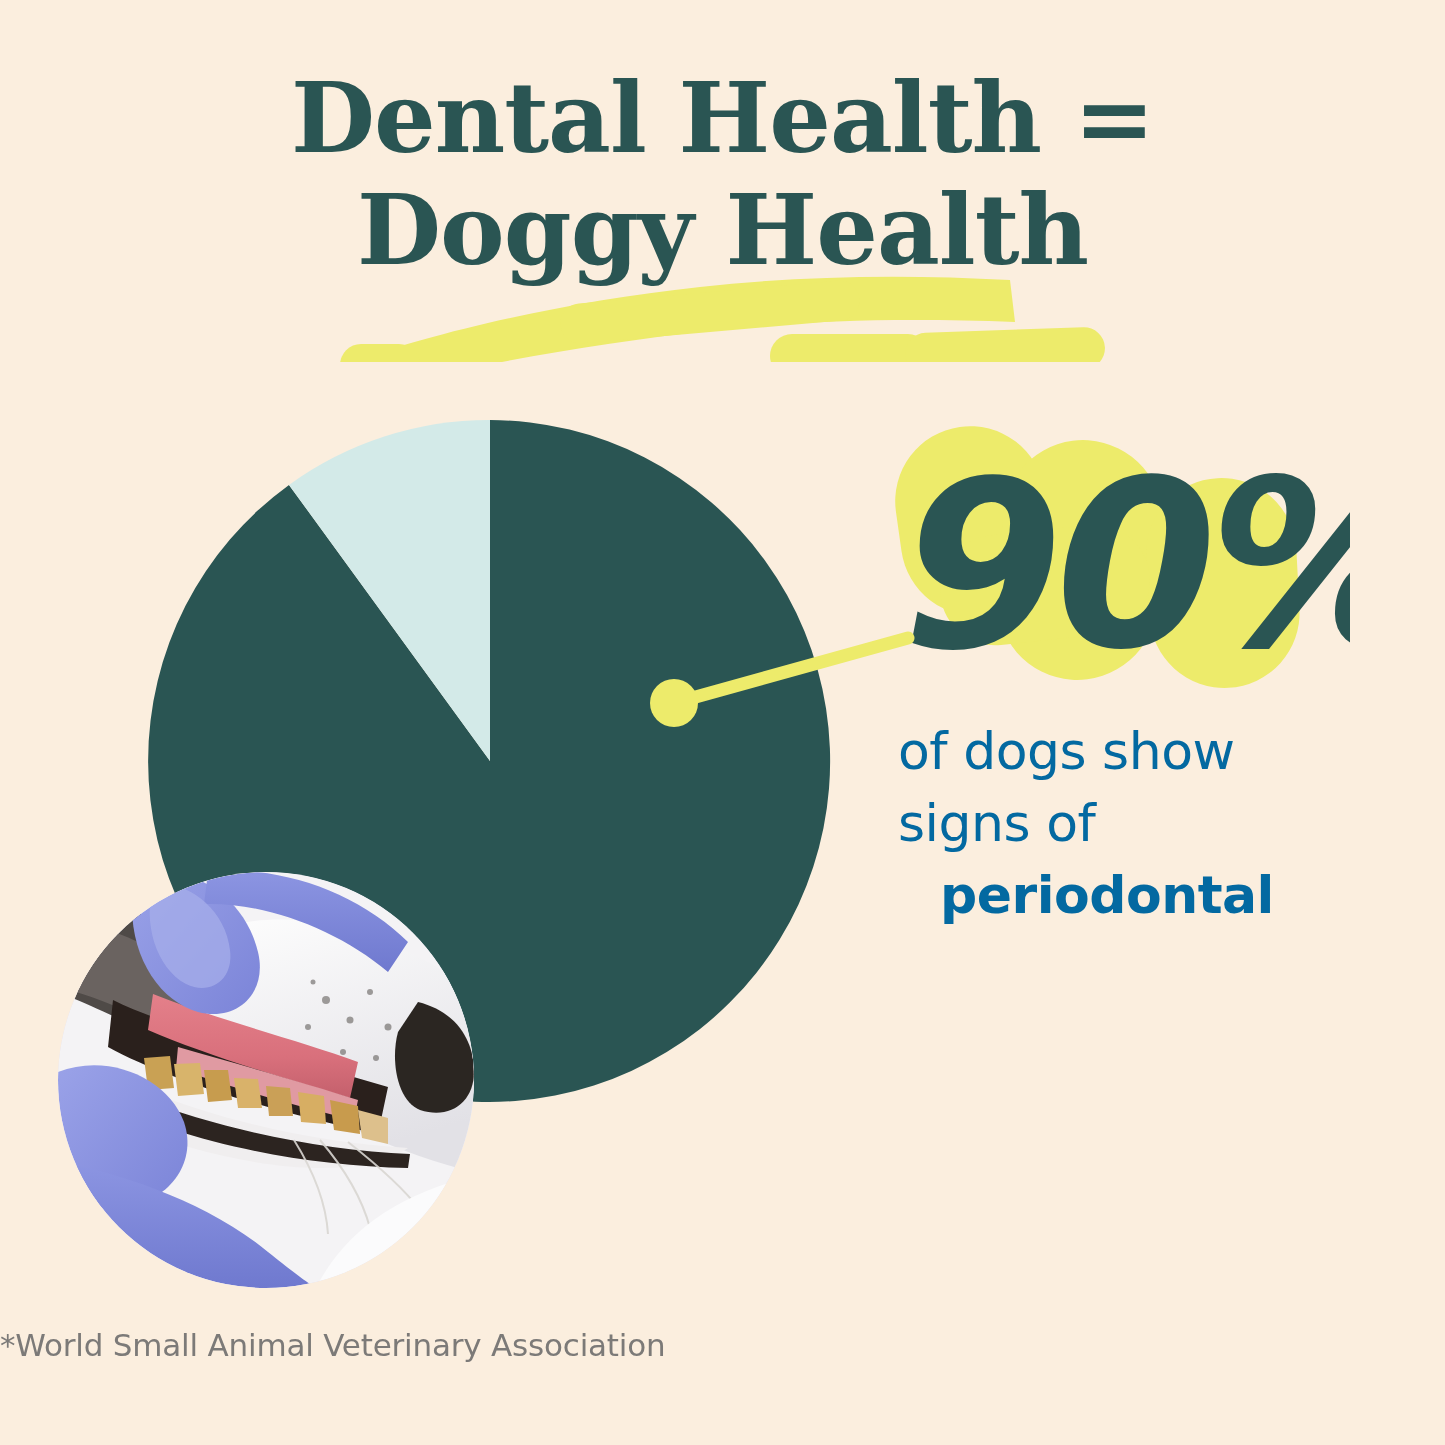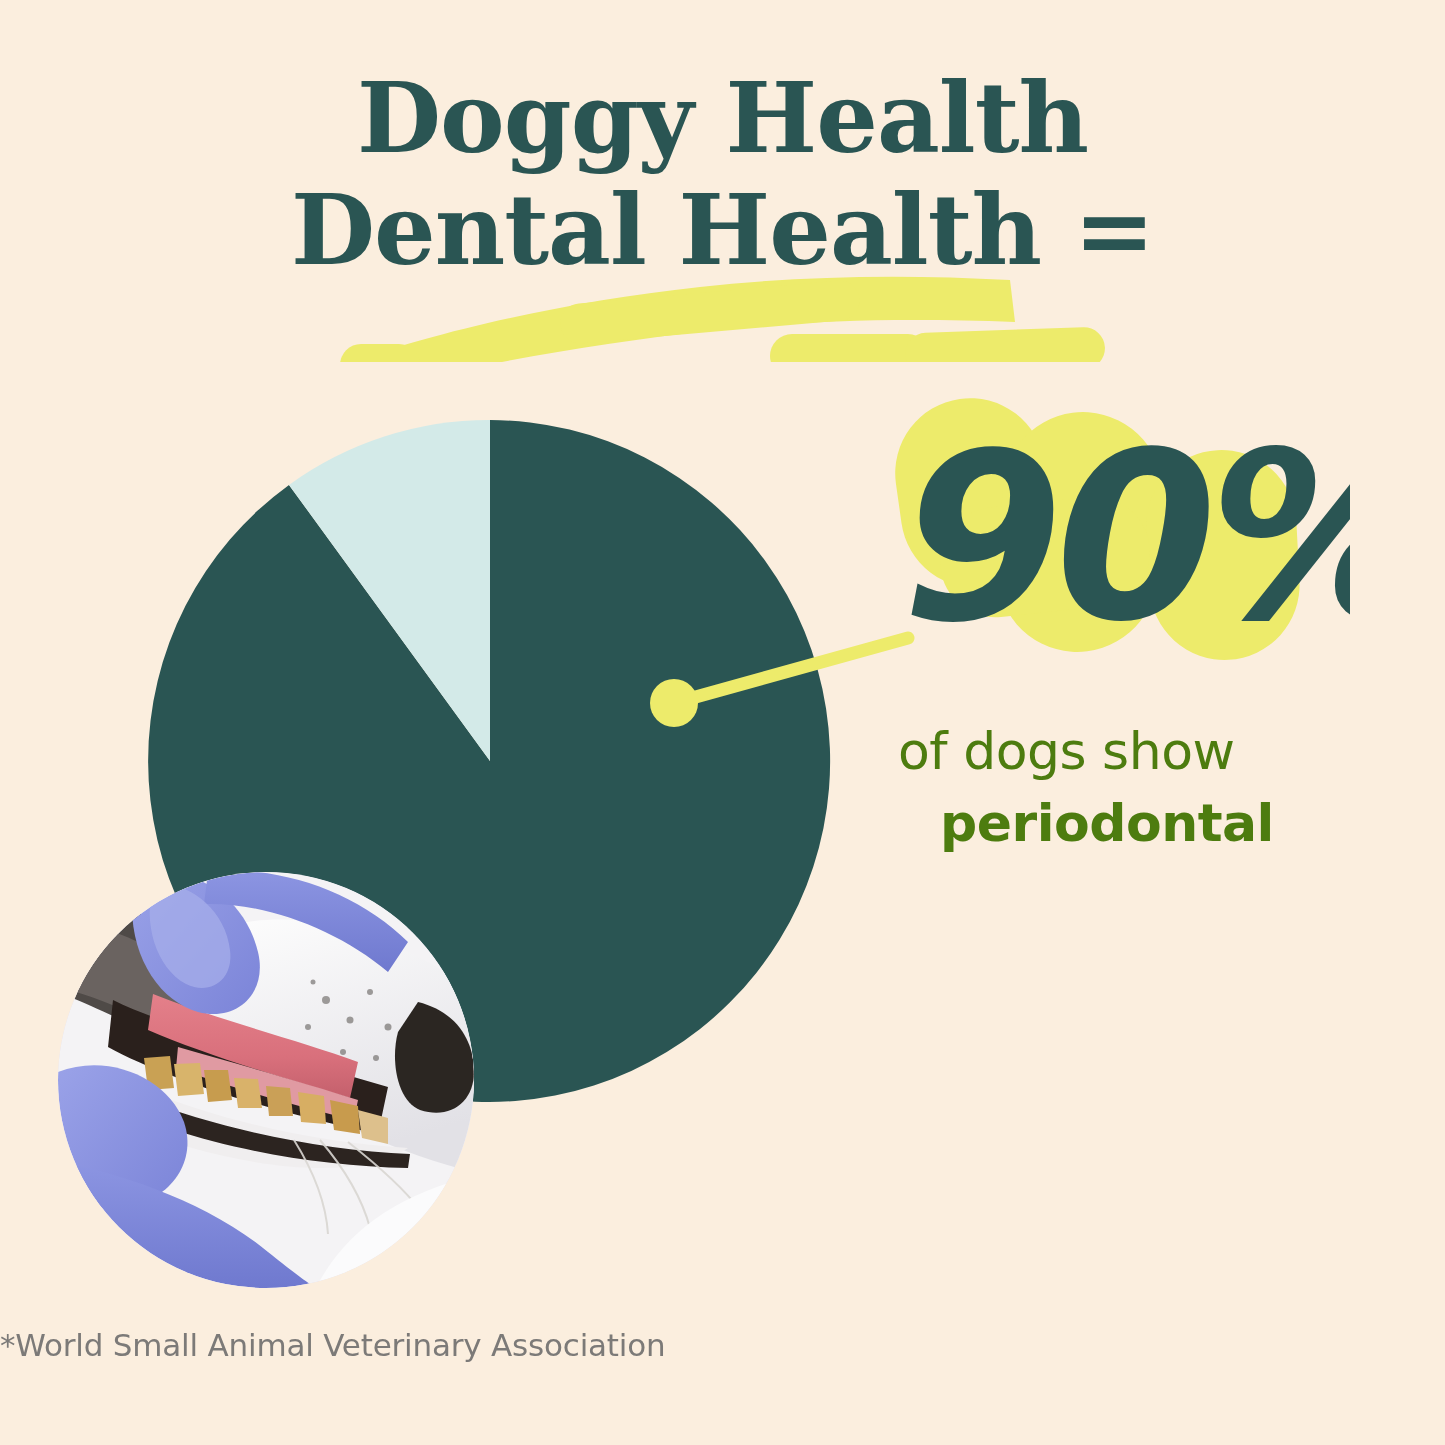--- a/index.html
+++ b/index.html
@@ -88,35 +88,35 @@
     overflow: hidden;
     z-index: 8;
     background: #e9e6ef;
   }
   .photo-circle svg { display: block; }
 
   
   .stat-wrap {
     position: absolute;
     left: 880px;
-    top: 390px;
+    top: 418px;
     width: 470px;
     height: 300px;
     z-index: 5;
   }
   .stat-svg { display: block; }
 
   
   .body-copy {
     position: absolute;
     left: 898px;
     top: 715px;
     width: 470px;
     z-index: 5;
-    color: #4d7c0f;
+    color: #0369a1;
     font-family: "DejaVu Sans", "Liberation Sans", sans-serif;
     font-size: 52px;
     line-height: 72px;
     letter-spacing: -0.5px;
   }
   .body-copy .lite { font-weight: normal; }
   .body-copy .bold { font-weight: bold; margin-left: 42px; }
 
   
   .footnote {
@@ -141,22 +141,22 @@
 
       <g fill="#edeb6b">
         <path d="M352 300 C 430 272, 560 240, 700 225 C 800 214, 900 212, 1010 218 L 1015 260 C 905 256, 810 258, 716 268 C 586 282, 448 308, 370 330 Z"></path>
         <rect x="340" y="282" width="80" height="42" rx="21"></rect>
         <rect x="770" y="272" width="160" height="44" rx="22"></rect>
         <rect x="905" y="268" width="200" height="42" rx="21" transform="rotate(-2 1005 289)"></rect>
         <rect x="560" y="230" width="300" height="40" rx="20" transform="rotate(-5 710 250)"></rect>
       </g>
     </svg>
     <div class="title-text-layer">
+      <span class="title-line">Dental Health =</span>
       <span class="title-line">Doggy Health</span>
-      <span class="title-line">Dental Health =</span>
     </div>
   </div>
 
   <div class="pie-wrap">
     <svg class="pie-svg" width="730" height="740" viewBox="0 0 730 740">
 
       <path d="M360 361 L360 20 A341 341 0 1 1 159 84.9 Z" fill="#2a5553"></path>
 
       <path d="M360 361 L360 20 A341 341 0 0 0 159 84.9 Z" fill="#d3eae8"></path>
     </svg>
@@ -266,18 +266,19 @@
         <rect x="268" y="60" width="150" height="210" rx="75" transform="rotate(-3 343 165)"></rect>
         <rect x="60" y="112" width="210" height="110" rx="55" transform="rotate(-6 165 167)"></rect>
       </g>
 
       <text x="22" y="228" font-family="'DejaVu Sans','Liberation Sans',sans-serif" font-size="232" font-weight="bold" font-style="italic" fill="#2a5553" letter-spacing="-8">90%</text>
     </svg>
   </div>
 
   <div class="body-copy">
     <div class="lite">of dogs show</div>
+    <div class="lite">signs of</div>
     <div class="bold">periodontal</div>
   </div>
 
   <div class="footnote">*World Small Animal Veterinary Association</div>
 
 </div>
 
 </body></html>

